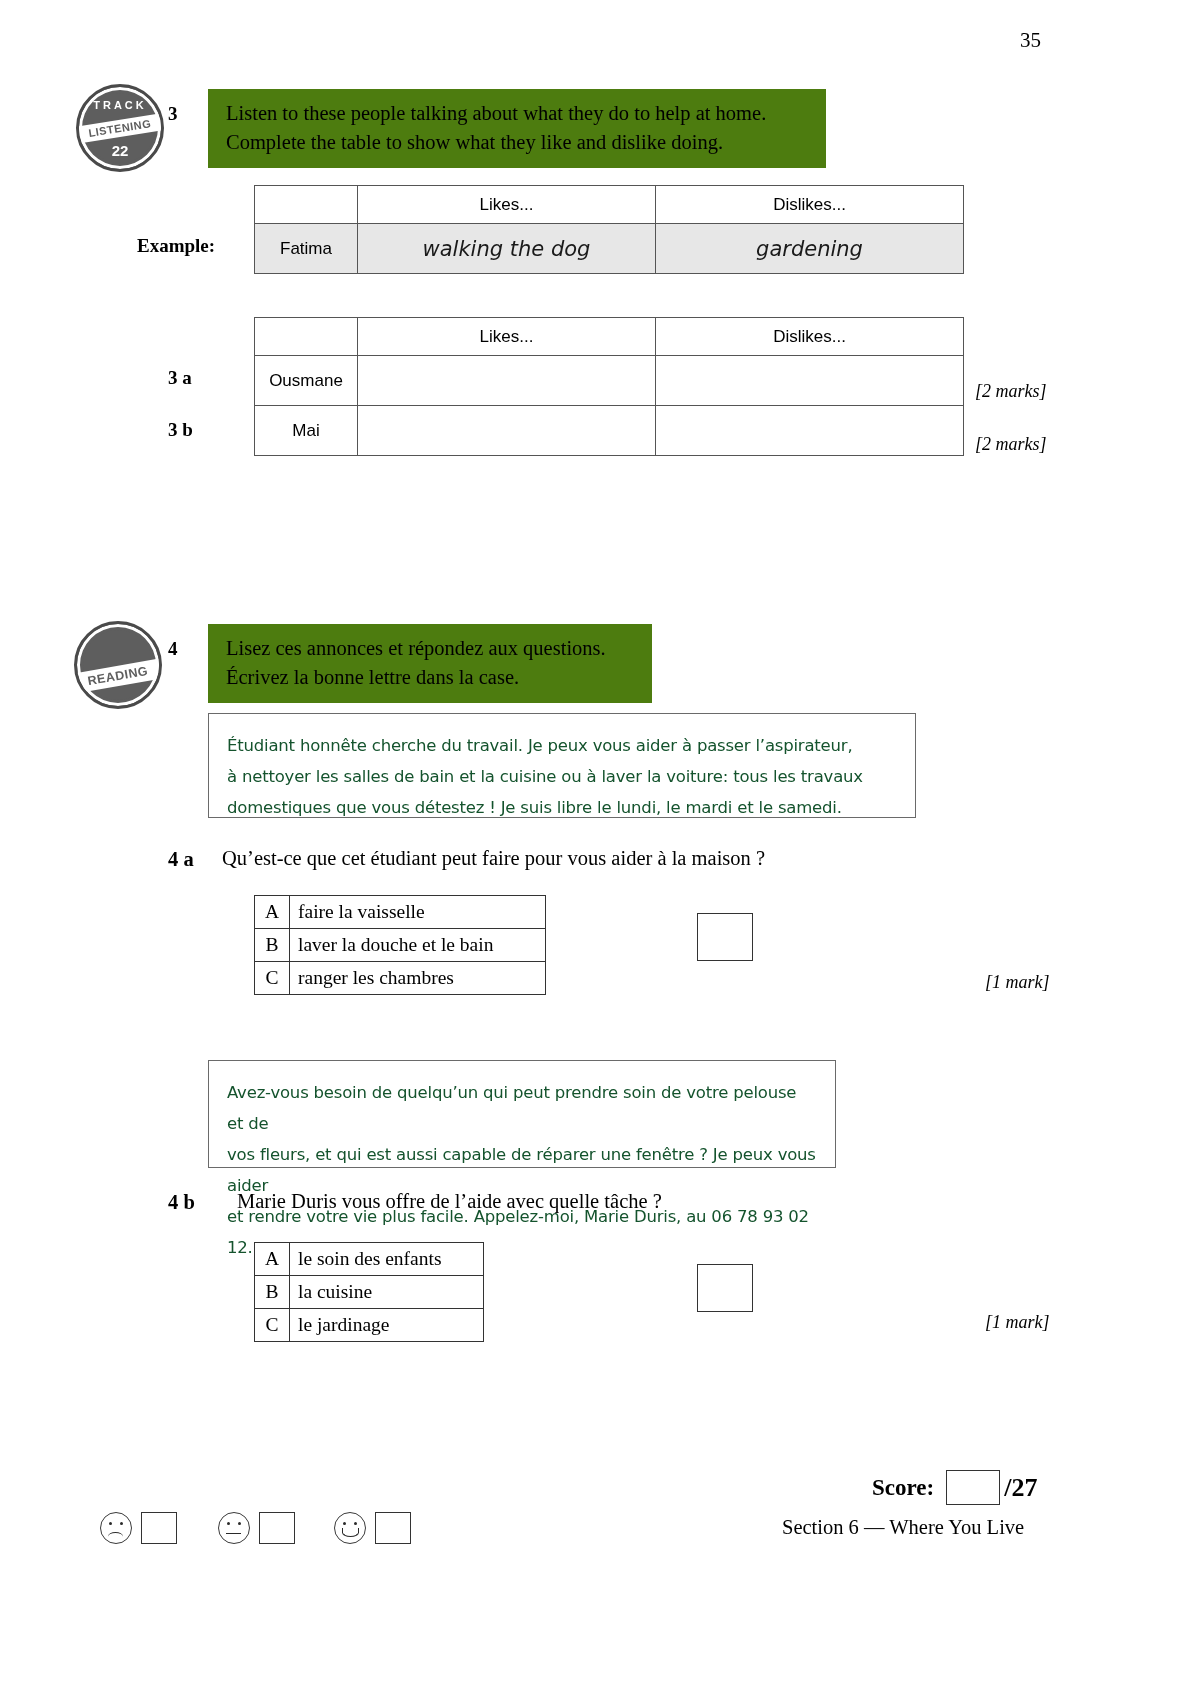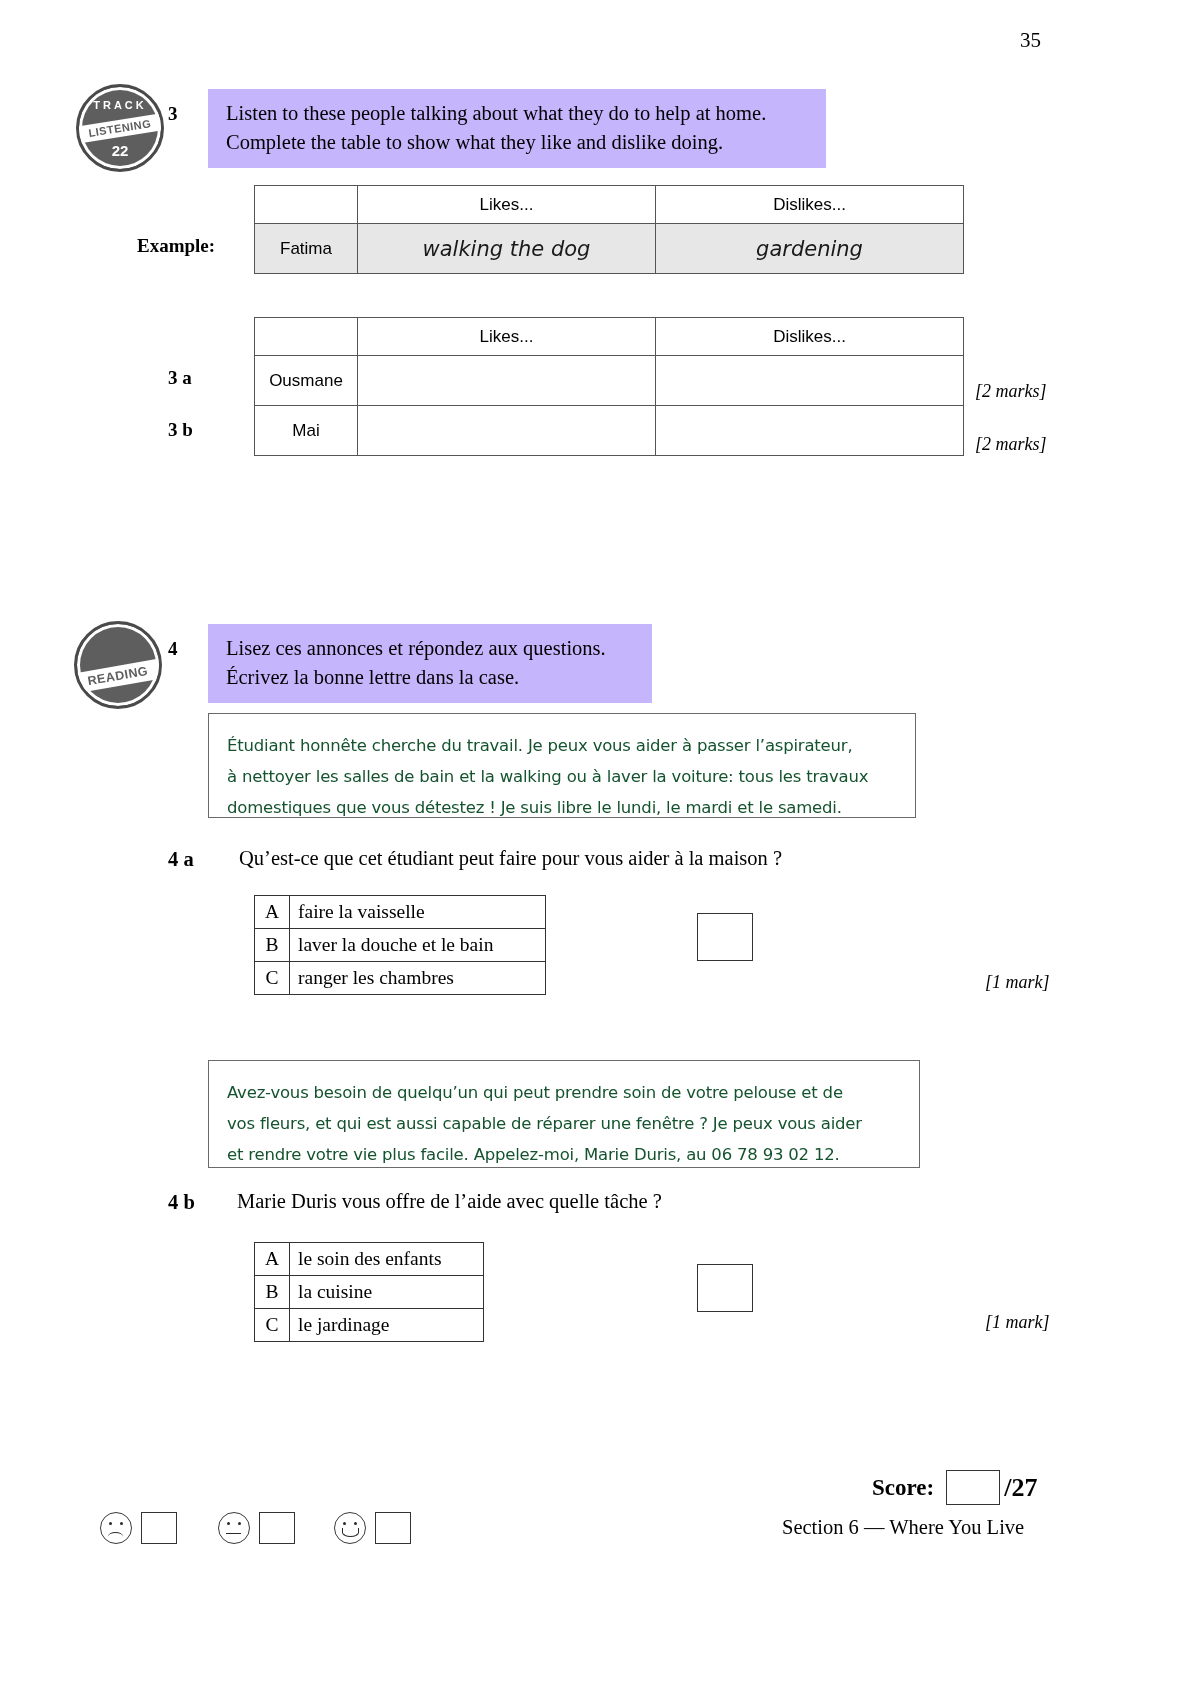--- a/index.html
+++ b/index.html
@@ -73,21 +73,21 @@
 
   
   .qnum {
     font-family: "Liberation Serif", serif;
     font-weight: bold;
     font-size: 19px;
   }
 
   
   .instruction {
-    background: #c4b5fd;
+    background: #4d7c0f;
     font-family: "Liberation Serif", serif;
     font-size: 20.5px;
     line-height: 29px;
     padding: 10px 18px 11px 18px;
     box-sizing: border-box;
   }
   #instruction-3 { left: 208px; top: 89px; width: 618px; }
   #instruction-4 { left: 208px; top: 624px; width: 444px; }
 
   
@@ -151,30 +151,30 @@
     border: 1.5px solid #6a6a6a;
     box-sizing: border-box;
     padding: 16px 18px 14px 18px;
     font-family: "DejaVu Sans", sans-serif;
     font-size: 16.5px;
     line-height: 31px;
     color: #14532d;
     letter-spacing: -0.2px;
   }
   #advert-1 { left: 208px; top: 713px; width: 708px; height: 105px; }
-  #advert-2 { left: 208px; top: 1060px; width: 712px; height: 108px; }
+  #advert-2 { left: 208px; top: 1060px; width: 628px; height: 108px; }
 
   
   .qprompt {
     position: absolute;
     font-family: "Liberation Serif", serif;
     font-size: 20.5px;
   }
   #qlabel-4a { left: 168px; top: 848px; }
-  #qtext-4a  { left: 239px; top: 847px; }
+  #qtext-4a  { left: 222px; top: 847px; }
   #qlabel-4b { left: 168px; top: 1191px; }
   #qtext-4b  { left: 237px; top: 1190px; }
 
   
   table.options {
     position: absolute;
     border-collapse: collapse;
     font-family: "Liberation Serif", serif;
     font-size: 19.5px;
   }
@@ -345,21 +345,21 @@
 
 <div class="abs qnum" style="left:168px; top:638px;">4</div>
 
 <div class="abs instruction" id="instruction-4">
   <div>Lisez ces annonces et répondez aux questions.</div>
   <div>Écrivez la bonne lettre dans la case.</div>
 </div>
 
 <div class="advert" id="advert-1">
   <div>Étudiant honnête cherche du travail.  Je peux vous aider à passer l’aspirateur,</div>
-  <div>à nettoyer les salles de bain et la walking ou à laver la voiture: tous les travaux</div>
+  <div>à nettoyer les salles de bain et la cuisine ou à laver la voiture: tous les travaux</div>
   <div>domestiques que vous détestez !  Je suis libre le lundi, le mardi et le samedi.</div>
 </div>
 
 <div class="qprompt qnum" id="qlabel-4a">4 a</div>
 <div class="qprompt" id="qtext-4a">Qu’est-ce que cet étudiant peut faire pour vous aider à la maison ?</div>
 
 <table class="options" id="options-4a">
   <tbody>
       <tr>
     <td class="letter">A</td>

